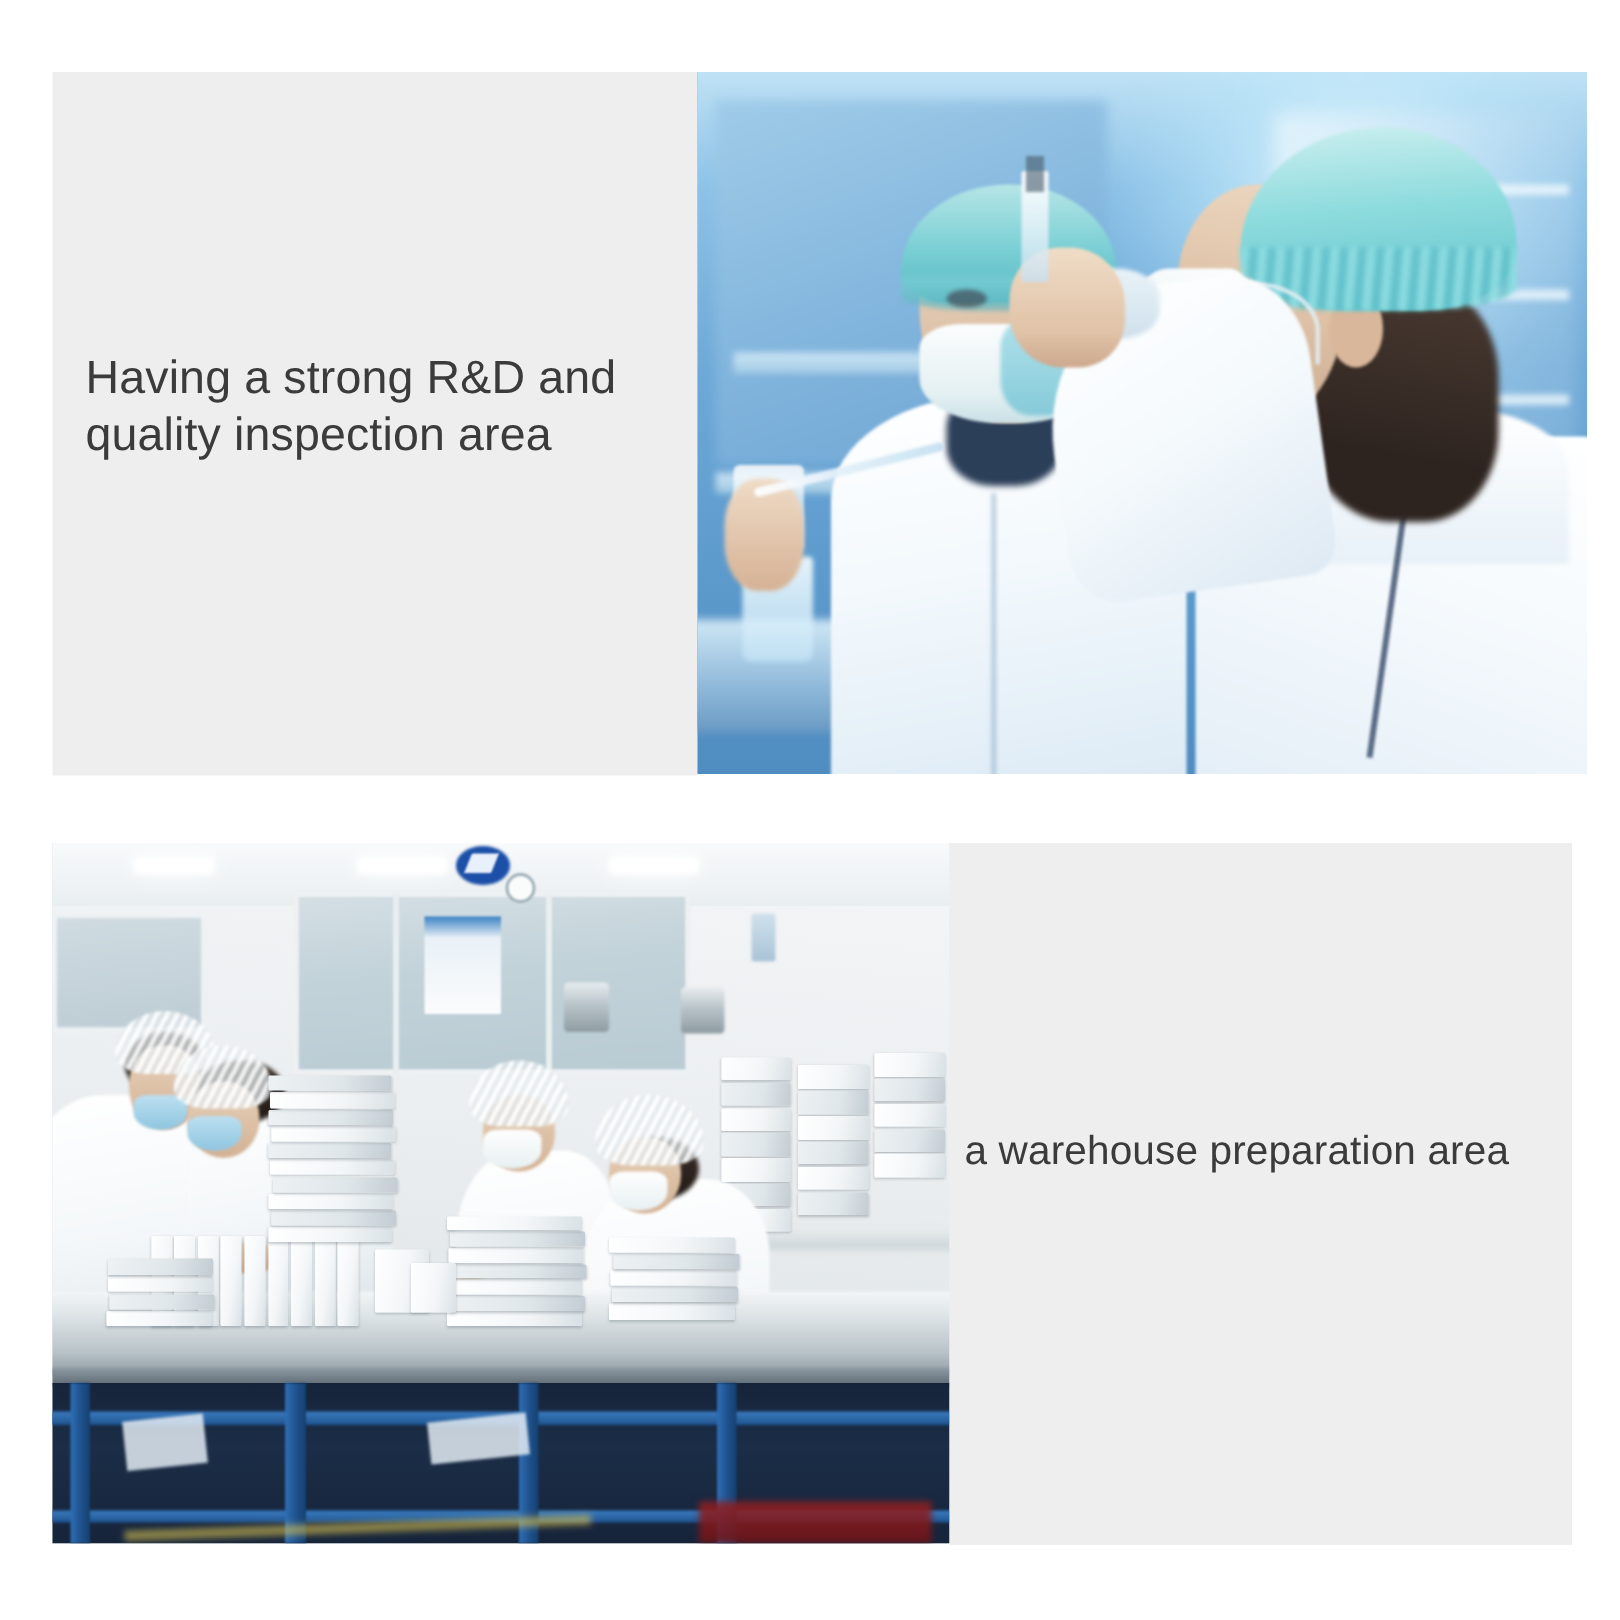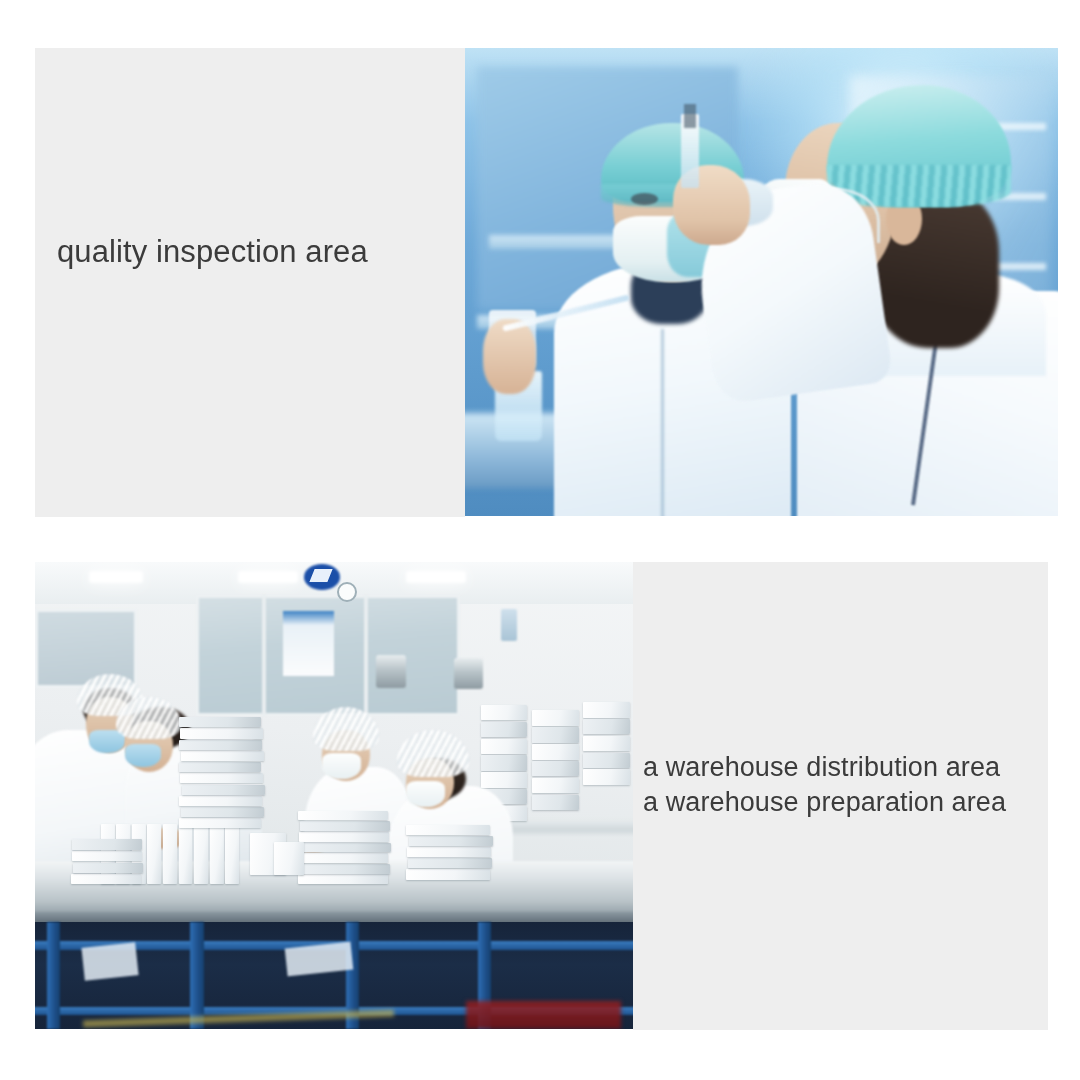--- a/index.html
+++ b/index.html
@@ -567,20 +567,21 @@
 </style>
 </head>
 <body>
 
 <div class="page">
 
   <div class="section-top">
 
     <div class="panel-gray-top">
       <div class="caption-top">
+        <span class="cap-line">Having a strong R&amp;D and</span>
         <span class="cap-line">quality inspection area</span>
       </div>
     </div>
 
     <div class="photo-top">
       <div class="lab-bg ph"></div>
       <div class="lab-wallpanel ph"></div>
       <div class="lab-glow ph"></div>
 
       <div class="lab-rack ph"></div>
@@ -765,20 +766,19 @@
         <div class="box-dk" style="left:3%; bottom:60%; width:88%; height:18%;"></div>
         <div class="box" style="left:0; bottom:80%; width:88%; height:18%;"></div>
       </div>
 
       <div class="box ph" style="left:36%; bottom:33%; width:6%; height:9%;"></div>
       <div class="box ph" style="left:40%; bottom:33%; width:5%; height:7%;"></div>
     </div>
 
     <div class="panel-gray-bottom">
       <div class="caption-bottom">
-        <span class="cap-line">a warehouse distribution area</span>
         <span class="cap-line">a warehouse preparation area</span>
       </div>
     </div>
 
   </div>
 
 </div>
 
 </body></html>

